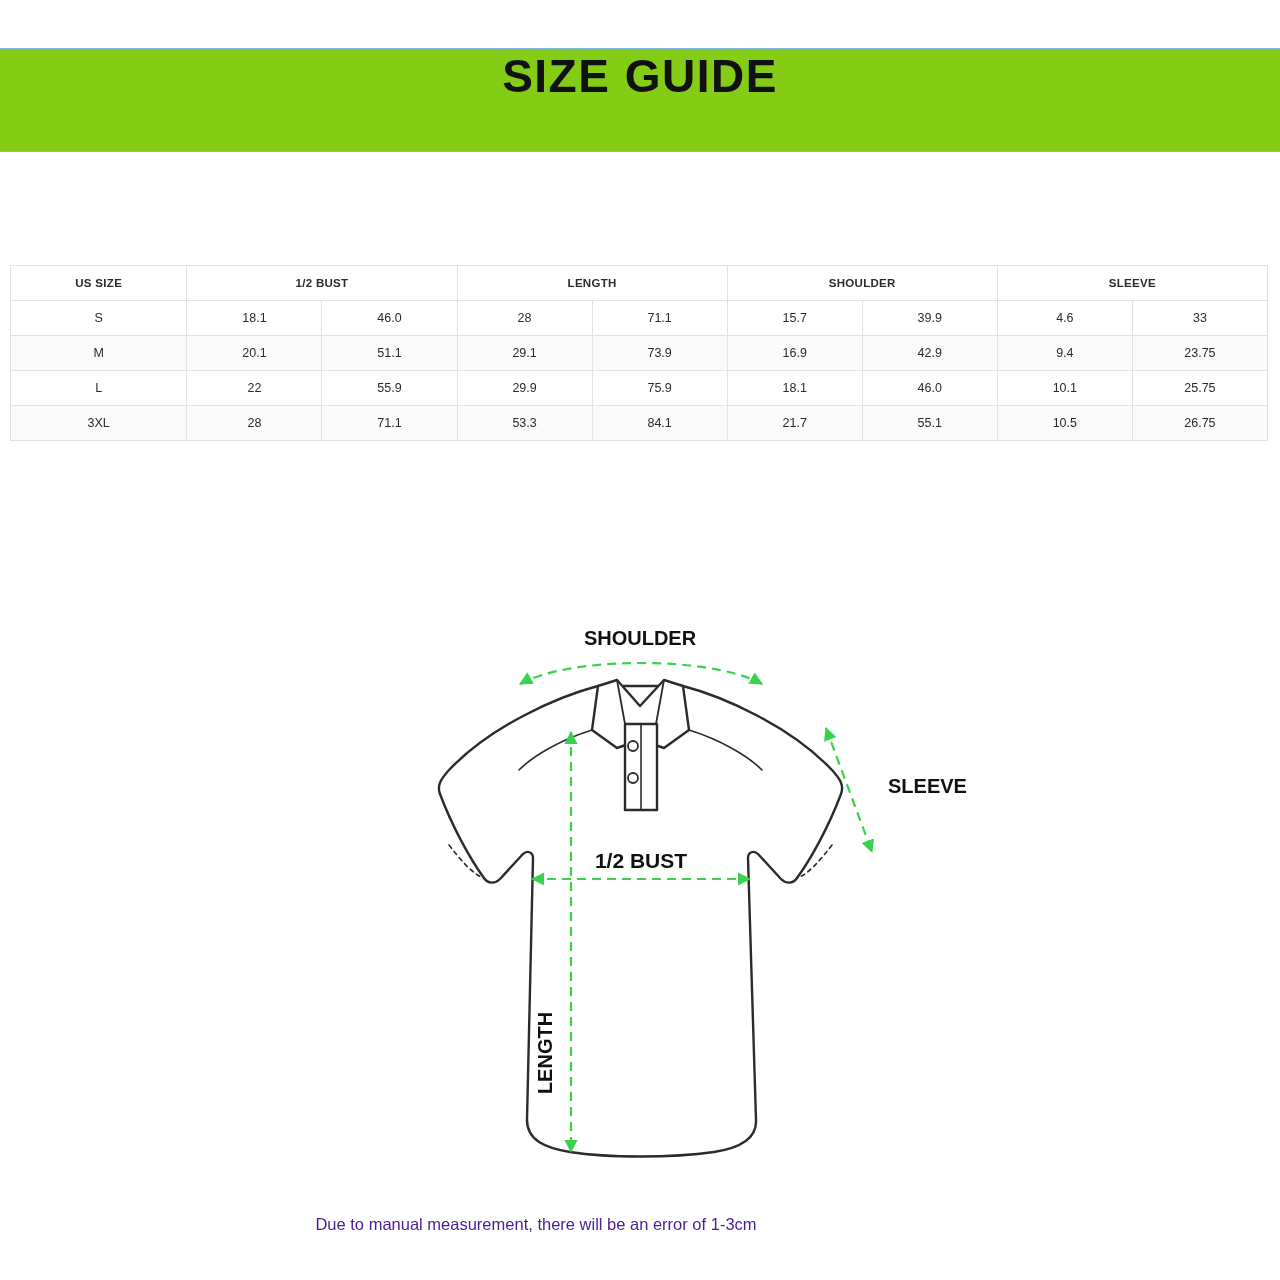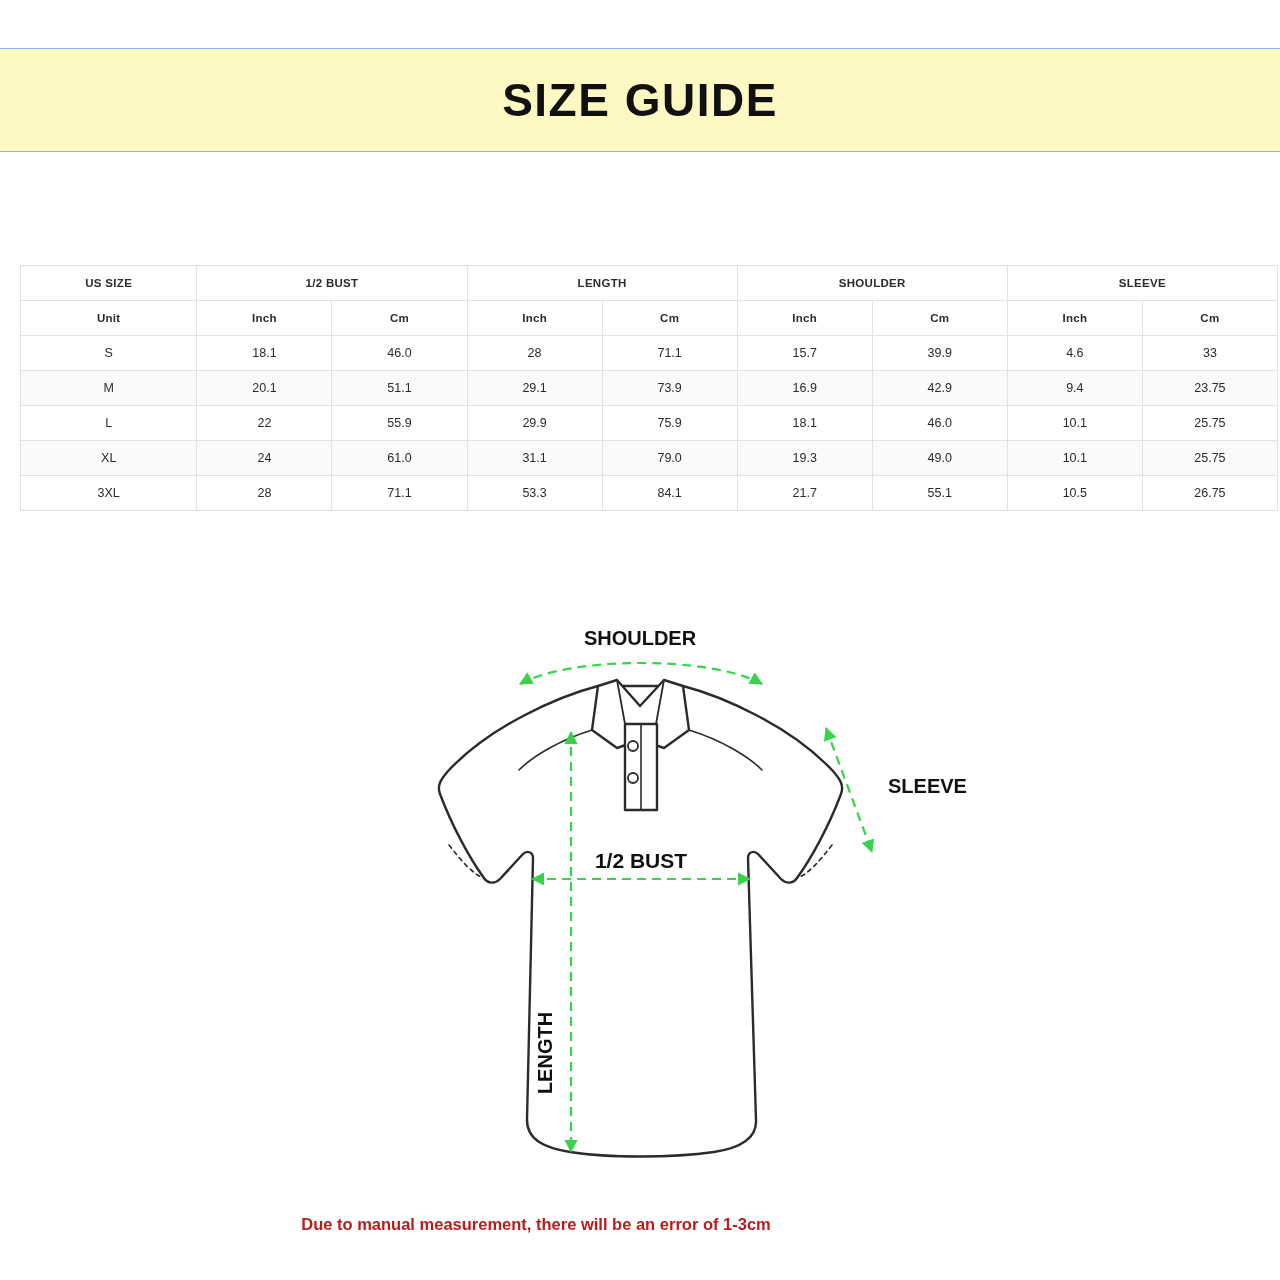--- a/index.html
+++ b/index.html
@@ -16,40 +16,40 @@
     position: relative;
   }
 
   
   .header-banner {
     position: absolute;
     left: 0;
     top: 48px;
     width: 1280px;
     height: 104px;
-    background: #fef9c3;
+    background: #84cc16;
     border-top: 1px solid #7fb9e6;
     border-bottom: 1px solid #7fb9e6;
     display: flex;
-    align-items: center;
+    align-items: flex-start;
     justify-content: center;
     box-sizing: border-box;
   }
   .header-title {
     font-size: 46px;
     font-weight: bold;
     letter-spacing: 1.5px;
     color: #111111;
     font-family: "Liberation Sans", sans-serif;
   }
 
   
   .size-table-wrap {
     position: absolute;
-    left: 20px;
+    left: 10px;
     top: 265px;
     width: 1258px;
   }
   table.size-table {
     width: 100%;
     border-collapse: collapse;
     table-layout: fixed;
     font-size: 12px;
   }
   table.size-table th,
@@ -93,23 +93,23 @@
     width: 1280px;
     height: 580px;
   }
 
   .note {
     position: absolute;
     left: 0;
     top: 1215px;
     width: 1072px;
     text-align: center;
-    color: #b91c1c;
+    color: #4c1d95;
     font-size: 16.5px;
-    font-weight: bold;
+    font-weight: normal;
     font-family: "Liberation Sans", sans-serif;
   }
 </style>
 </head>
 <body>
 
 <div class="header-banner">
   <div class="header-title">SIZE GUIDE</div>
 </div>
 
@@ -126,31 +126,20 @@
         <col class="col-val">
         <col class="col-val">
     </colgroup>
     <thead>
       <tr>
         <th rowspan="1">US SIZE</th>
         <th colspan="2">1/2 BUST</th>
         <th colspan="2">LENGTH</th>
         <th colspan="2">SHOULDER</th>
         <th colspan="2">SLEEVE</th>
-      </tr>
-      <tr class="unit-row">
-        <th>Unit</th>
-        <th>Inch</th>
-        <th>Cm</th>
-        <th>Inch</th>
-        <th>Cm</th>
-        <th>Inch</th>
-        <th>Cm</th>
-        <th>Inch</th>
-        <th>Cm</th>
       </tr>
     </thead>
     <tbody>
       <tr>
         <td>S</td>
         <td>18.1</td>
         <td>46.0</td>
         <td>28</td>
         <td>71.1</td>
         <td>15.7</td>
@@ -170,31 +159,20 @@
         <td>23.75</td>
       </tr>
       <tr>
         <td>L</td>
         <td>22</td>
         <td>55.9</td>
         <td>29.9</td>
         <td>75.9</td>
         <td>18.1</td>
         <td>46.0</td>
-        <td>10.1</td>
-        <td>25.75</td>
-      </tr>
-      <tr>
-        <td>XL</td>
-        <td>24</td>
-        <td>61.0</td>
-        <td>31.1</td>
-        <td>79.0</td>
-        <td>19.3</td>
-        <td>49.0</td>
         <td>10.1</td>
         <td>25.75</td>
       </tr>
       <tr>
         <td>3XL</td>
         <td>28</td>
         <td>71.1</td>
         <td>53.3</td>
         <td>84.1</td>
         <td>21.7</td>

